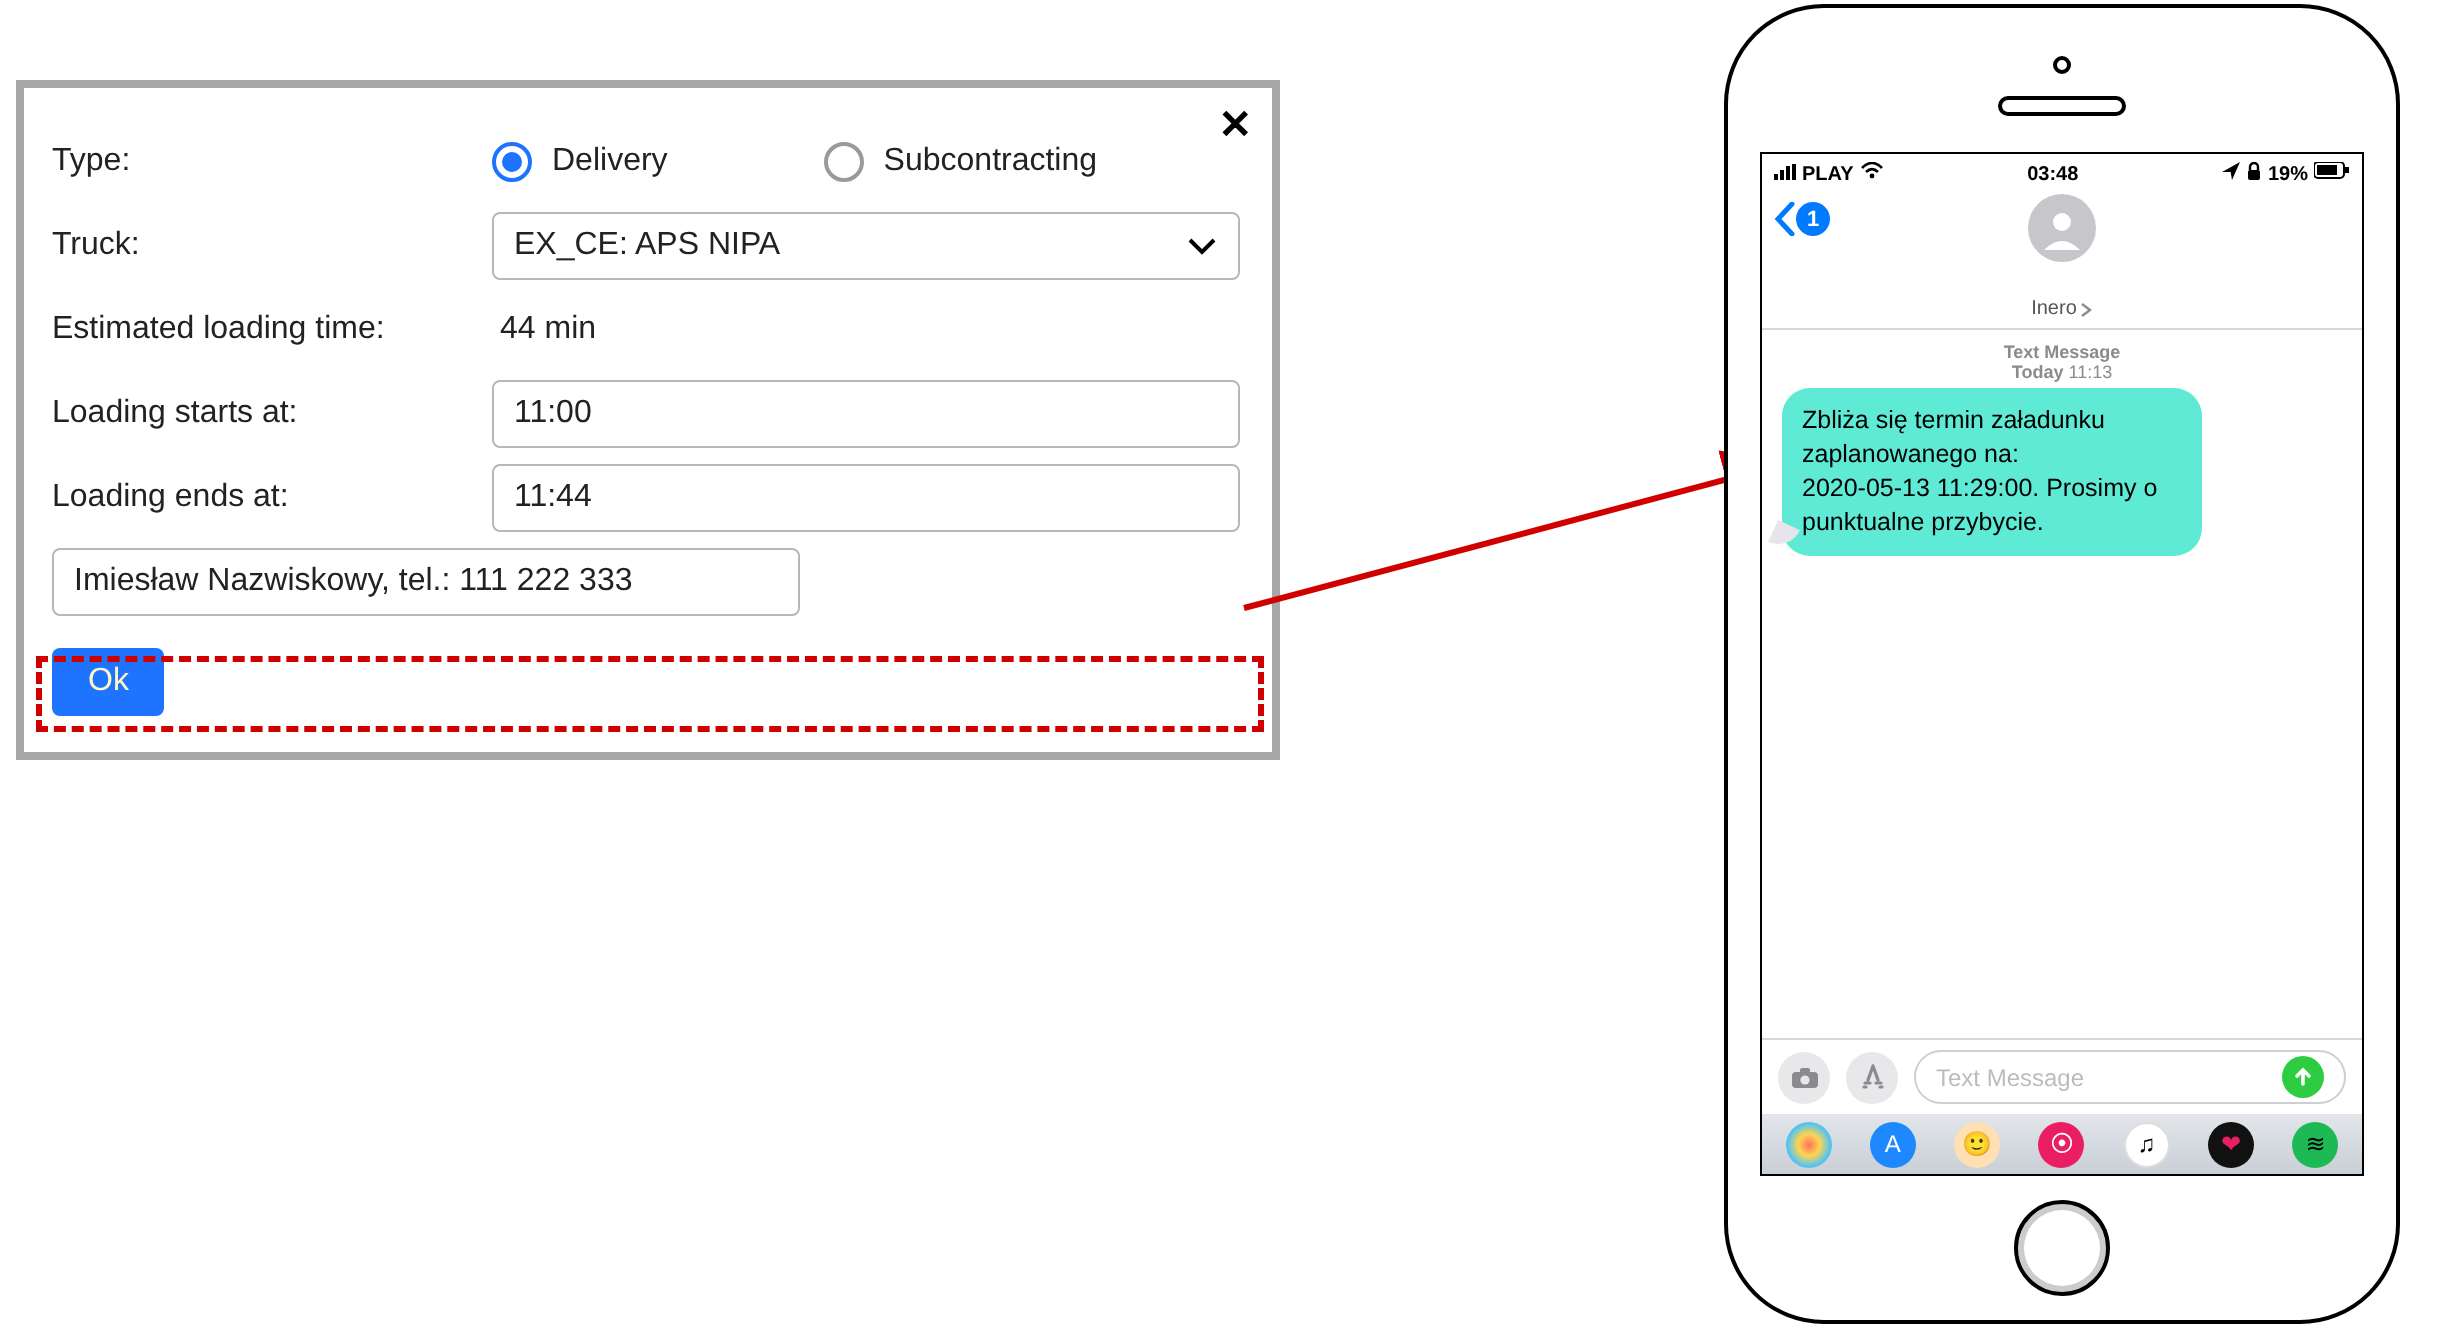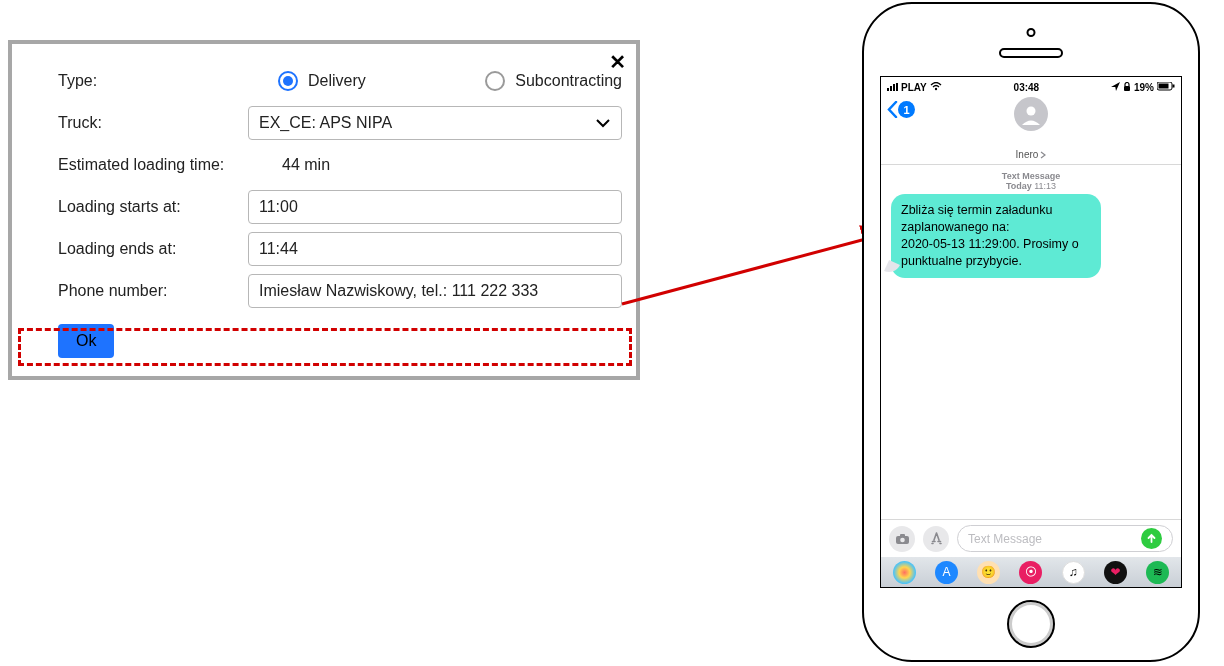--- a/index.html
+++ b/index.html
@@ -27,39 +27,37 @@
     font-size: 20px;
     font-weight: 700;
     cursor: pointer;
     color: #000;
   }
   .form-body {
     padding: 20px 14px 18px 14px;
     font-family: "Trebuchet MS", "Segoe UI", Arial, sans-serif;
     color: #222;
     font-size: 16px;
-    margin-left: 32px;
   }
   .row {
     display: flex;
     align-items: center;
     margin-bottom: 8px;
     height: 34px;
   }
   .row .label {
     width: 220px;
   }
   .row .ctrl {
     flex: 1;
   }
   .radio-group {
     display: flex;
     gap: 78px;
     align-items: center;
-    justify-content: space-between;
   }
   .radio {
     display: flex;
     align-items: center;
     gap: 10px;
     cursor: pointer;
   }
   .radio .outer {
     width: 20px;
     height: 20px;
@@ -103,21 +101,21 @@
     padding: 0 10px;
     font-family: inherit;
     font-size: 16px;
     color: #222;
   }
   .static-val {
     padding-left: 4px;
   }
   .ok-btn {
     background: #1e73ff;
-    color: #000000;
+    color: #fef9c3;
     border: none;
     border-radius: 4px;
     padding: 8px 18px;
     font-size: 16px;
     cursor: pointer;
     margin-top: 8px;
   }
   .highlight-box {
     position: absolute;
     left: 6px;
@@ -390,21 +388,20 @@
     </div>
 
     <div class="row">
       <div class="label">Loading ends at:</div>
       <div class="ctrl">
         <input class="input-field" value="11:44" style="">
       </div>
     </div>
 
     <div class="row">
-      <div class="label">Phone number:</div>
       <div class="ctrl">
         <input class="input-field" value="Imiesław Nazwiskowy, tel.: 111 222 333" style="">
       </div>
     </div>
 
     <button class="ok-btn">Ok</button>
   </div>
 
   <div class="highlight-box"></div>
 </div>

